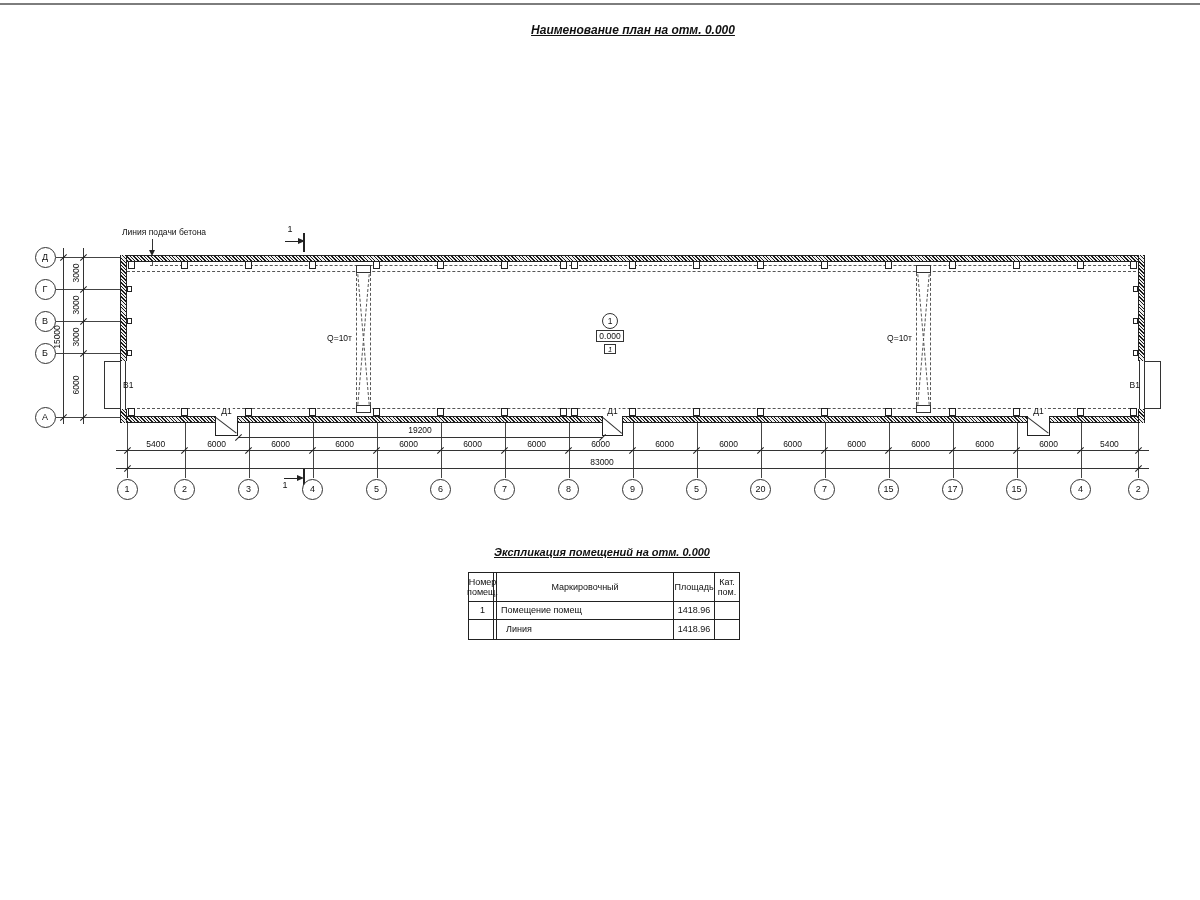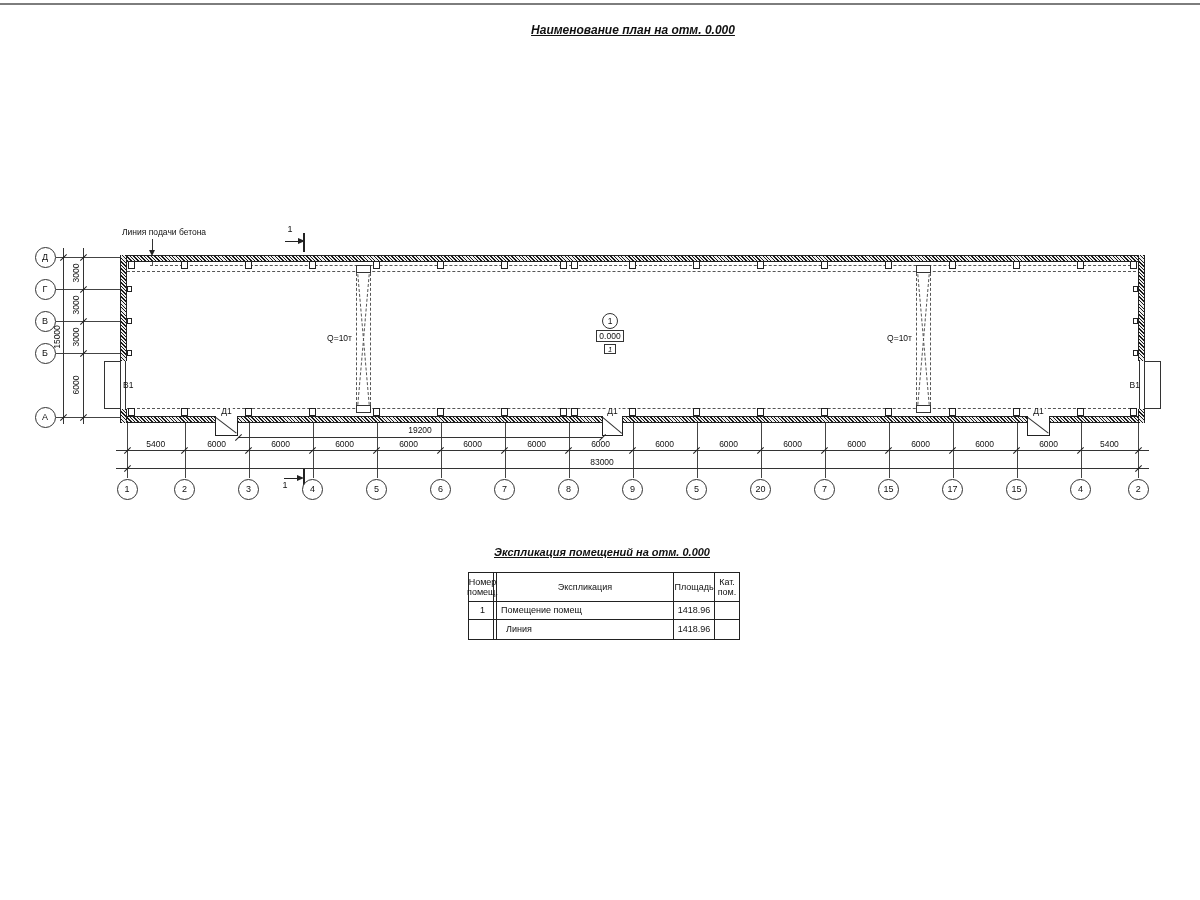--- a/index.html
+++ b/index.html
@@ -242,21 +242,21 @@
       <div style="position: absolute; left: 238px; top: 425px; width: 364px; height: 1px; background: rgb(51, 51, 51);"></div>
       <div style="position: absolute; left: 233.5px; top: 424.5px; width: 9px; height: 1px; background: rgb(34, 34, 34); transform: rotate(-45deg);"></div>
       <div style="position: absolute; left: 597.5px; top: 424.5px; width: 9px; height: 1px; background: rgb(34, 34, 34); transform: rotate(-45deg);"></div>
       <div style="position: absolute; left: 420px; top: 418px; transform: translate(-50%, -50%); font-size: 8.5px; white-space: nowrap; padding: 0px 1px; background: none;">19200</div>
     </div>
 
   <div class="tbl-title">Экспликация помещений на отм. 0.000</div>
   <div class="tbl-wrap">
     <div class="tbl-grid">
       <div>Номер помещ.</div>
-      <div>Экспликация</div>
+      <div>Маркировочный</div>
       <div>Площадь</div>
       <div class="c4">Кат. пом.</div>
 
       <div>1</div>
       <div class="cl">Помещение помещ</div>
       <div>1418.96</div>
       <div class="c4"></div>
 
       <div class="r3"></div>
       <div class="cl ind r3">Линия</div>

